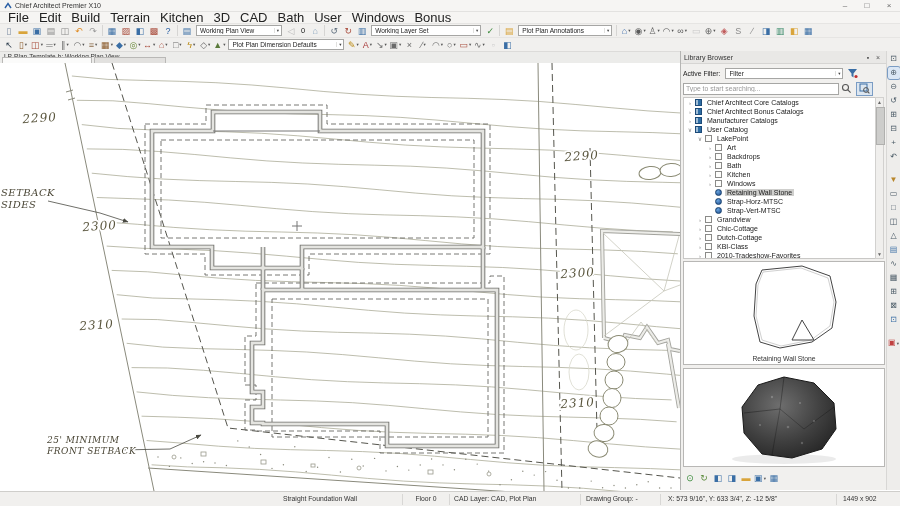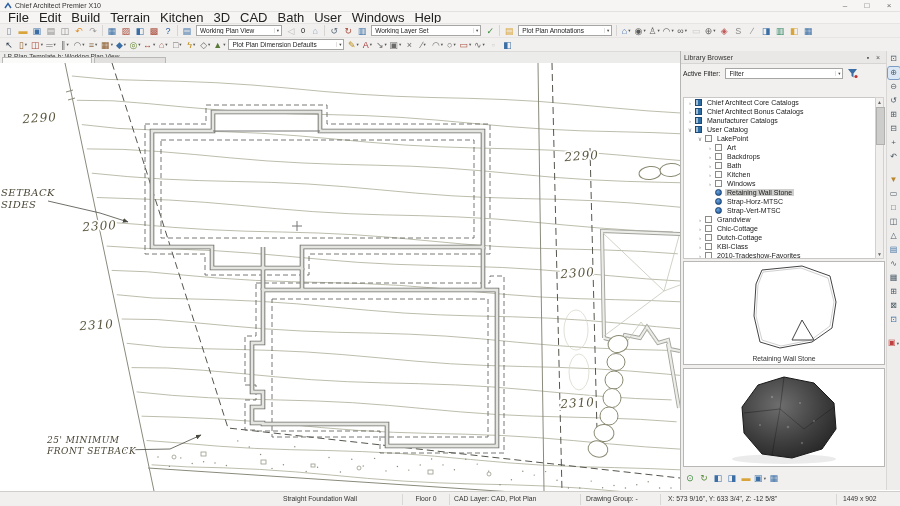--- a/index.html
+++ b/index.html
@@ -109,21 +109,21 @@
     <span class="mitem">File</span>
     <span class="mitem">Edit</span>
     <span class="mitem">Build</span>
     <span class="mitem">Terrain</span>
     <span class="mitem">Kitchen</span>
     <span class="mitem">3D</span>
     <span class="mitem">CAD</span>
     <span class="mitem">Bath</span>
     <span class="mitem">User</span>
     <span class="mitem">Windows</span>
-    <span class="mitem">Help</span>
+    <span class="mitem">Bonus</span>
   </div>
 
 <div id="tb1" class="tbrow">
     <div class="tbi">
       <span class="gl" style="color: rgb(122, 138, 160);">▯</span>
     </div>
     <div class="tbi">
       <span class="gl" style="color: rgb(217, 164, 58);">▬</span>
     </div>
     <div class="tbi">
@@ -531,20 +531,36 @@
       <span class="ctext">Filter</span>
       <span class="ca">▾</span>
     </div>
     <div class="sbtn">
       <svg width="11" height="11">
         <path d="M1,1 L10,1 L6.5,5.5 L6.5,9.5 L4.5,8 L4.5,5.5 Z" fill="#3a6ea5"></path>
         <circle cx="9" cy="8.5" r="1.6" fill="#c03030"></circle>
       </svg>
     </div>
   </div>
+  <div id="searchrow" class="prow">
+    <input id="searchinput" type="text" placeholder="Type to start searching..." style="">
+    <div class="sbtn">
+      <svg width="11" height="11">
+        <circle cx="4.5" cy="4.5" r="3" fill="none" stroke="#555" stroke-width="1.1"></circle>
+        <path d="M6.8,6.8 L9.6,9.6" stroke="#555" stroke-width="1.2"></path>
+      </svg>
+    </div>
+    <div class="sbtn boxed">
+      <svg width="11" height="11">
+        <rect x="1" y="1" width="7" height="7" fill="none" stroke="#3a6ea5" stroke-width="1"></rect>
+        <circle cx="7" cy="7" r="2.4" fill="none" stroke="#555" stroke-width="1"></circle>
+        <path d="M8.7,8.7 L10.4,10.4" stroke="#555" stroke-width="1.1"></path>
+      </svg>
+    </div>
+  </div>
   <div id="tree">
       <div class="trow" style="padding-left: 2px;">
         <span class="texp">›</span>
         <span class="tico catalog"></span>
         <span class="tlab">Chief Architect Core Catalogs</span>
       </div>
       <div class="trow" style="padding-left: 2px;">
         <span class="texp">›</span>
         <span class="tico catalog"></span>
         <span class="tlab">Chief Architect Bonus Catalogs</span>

